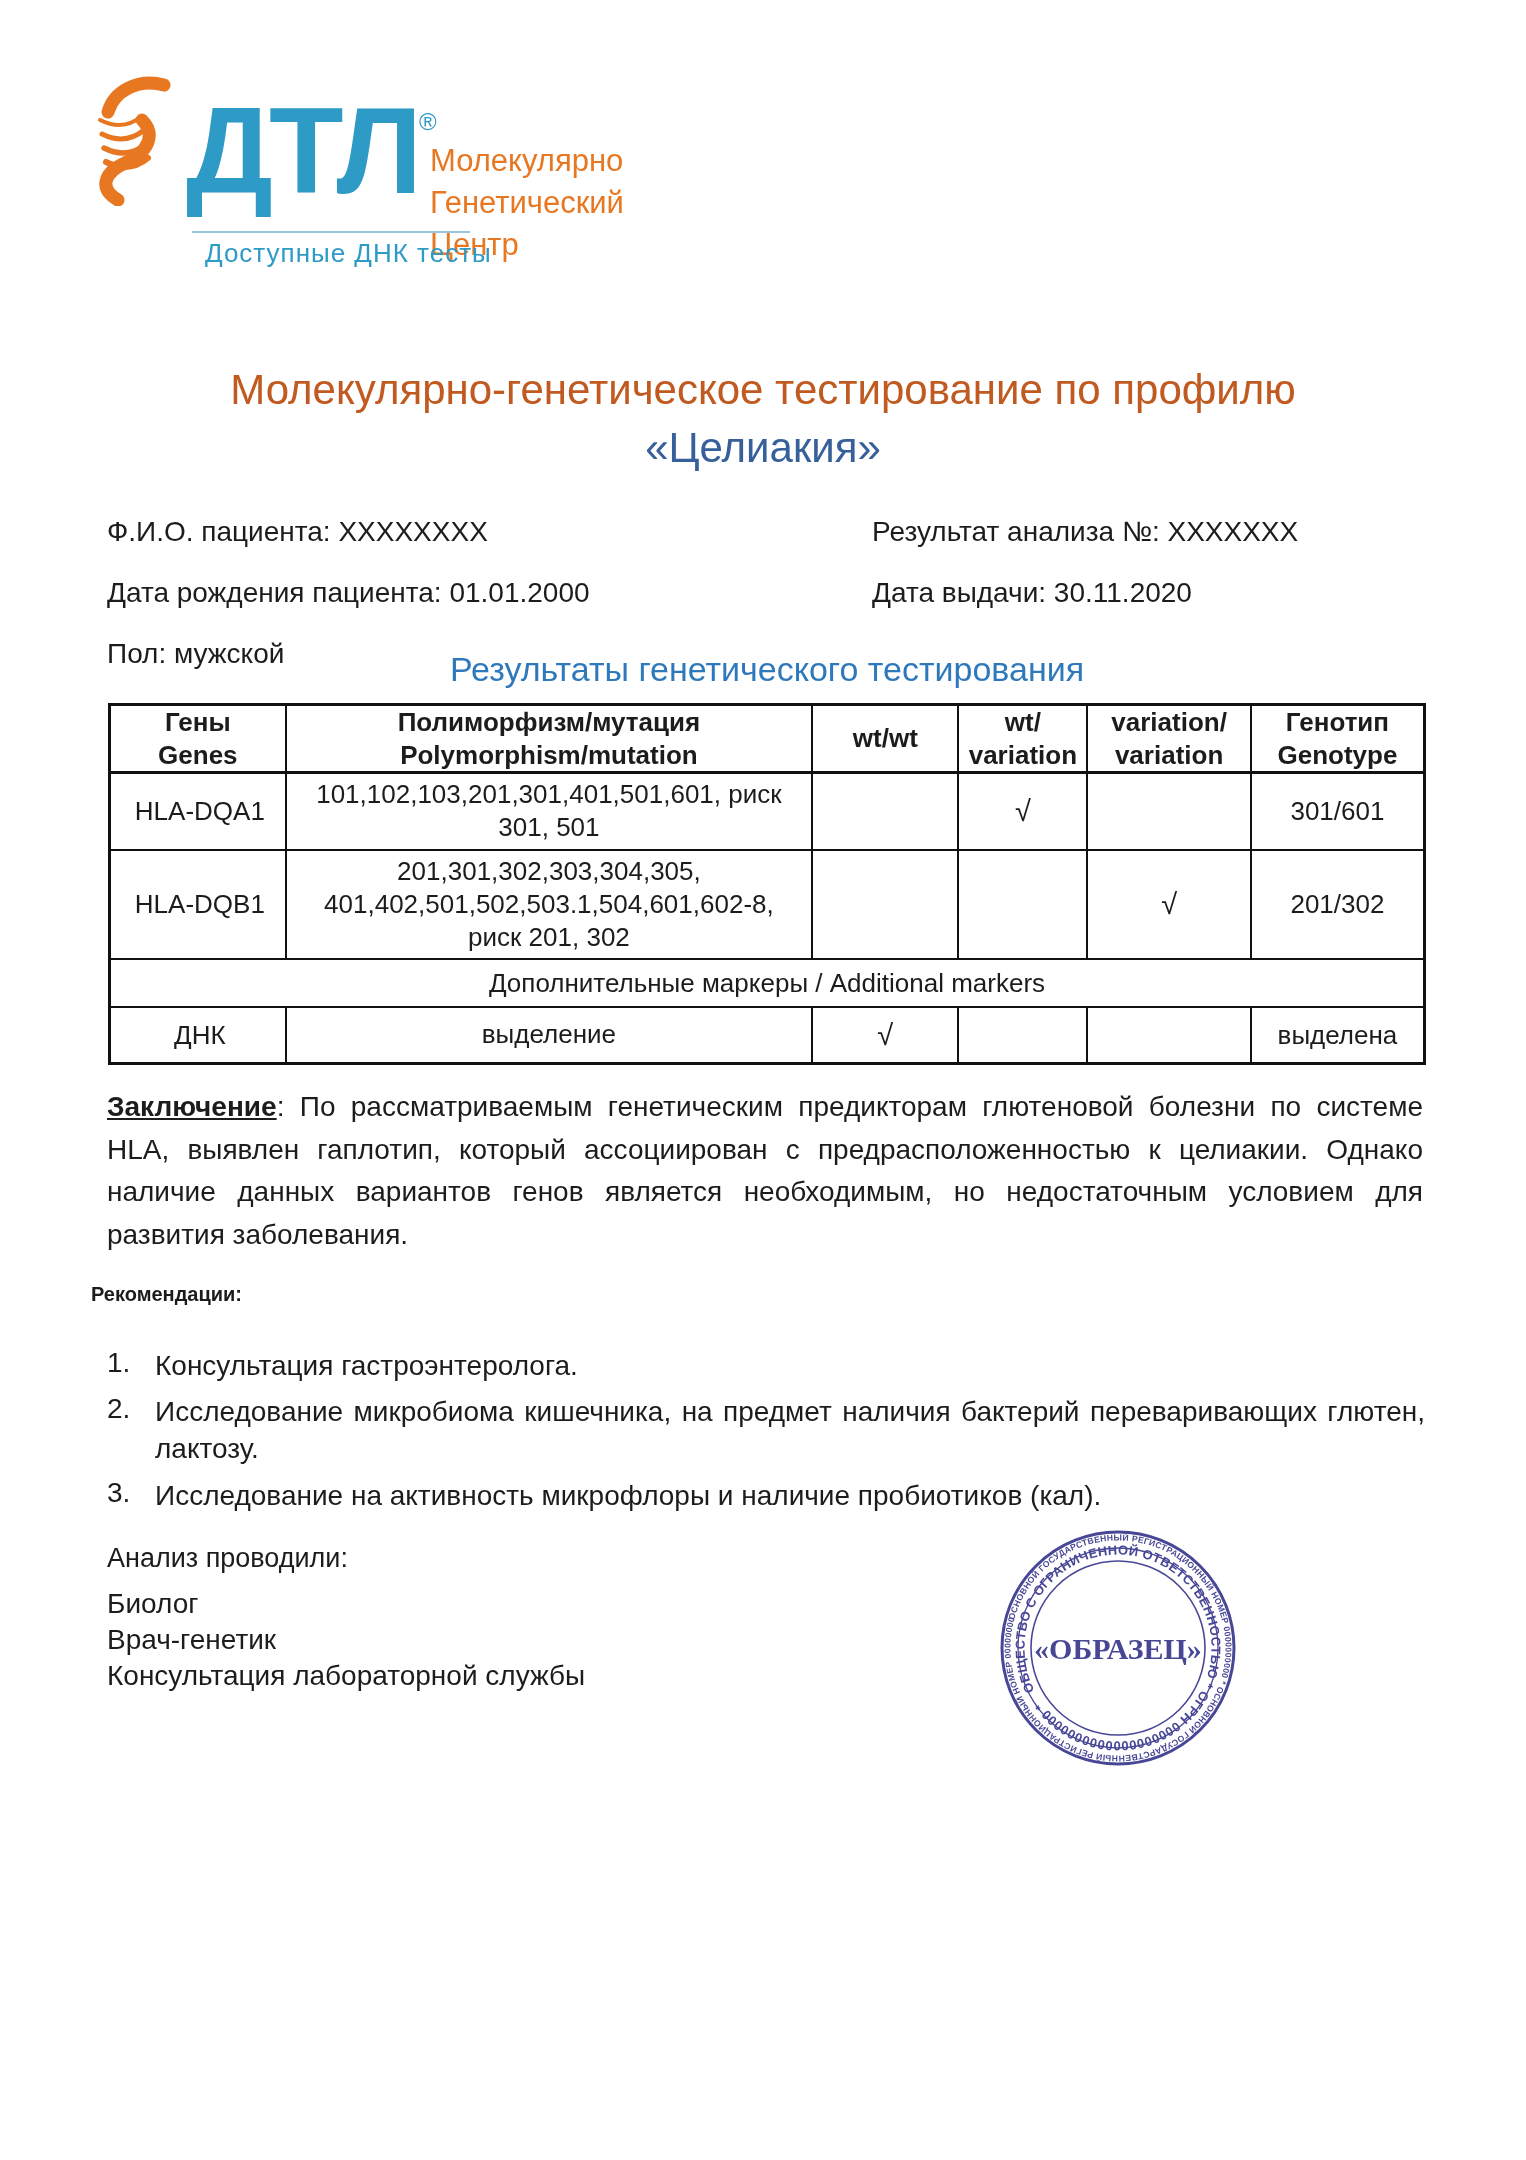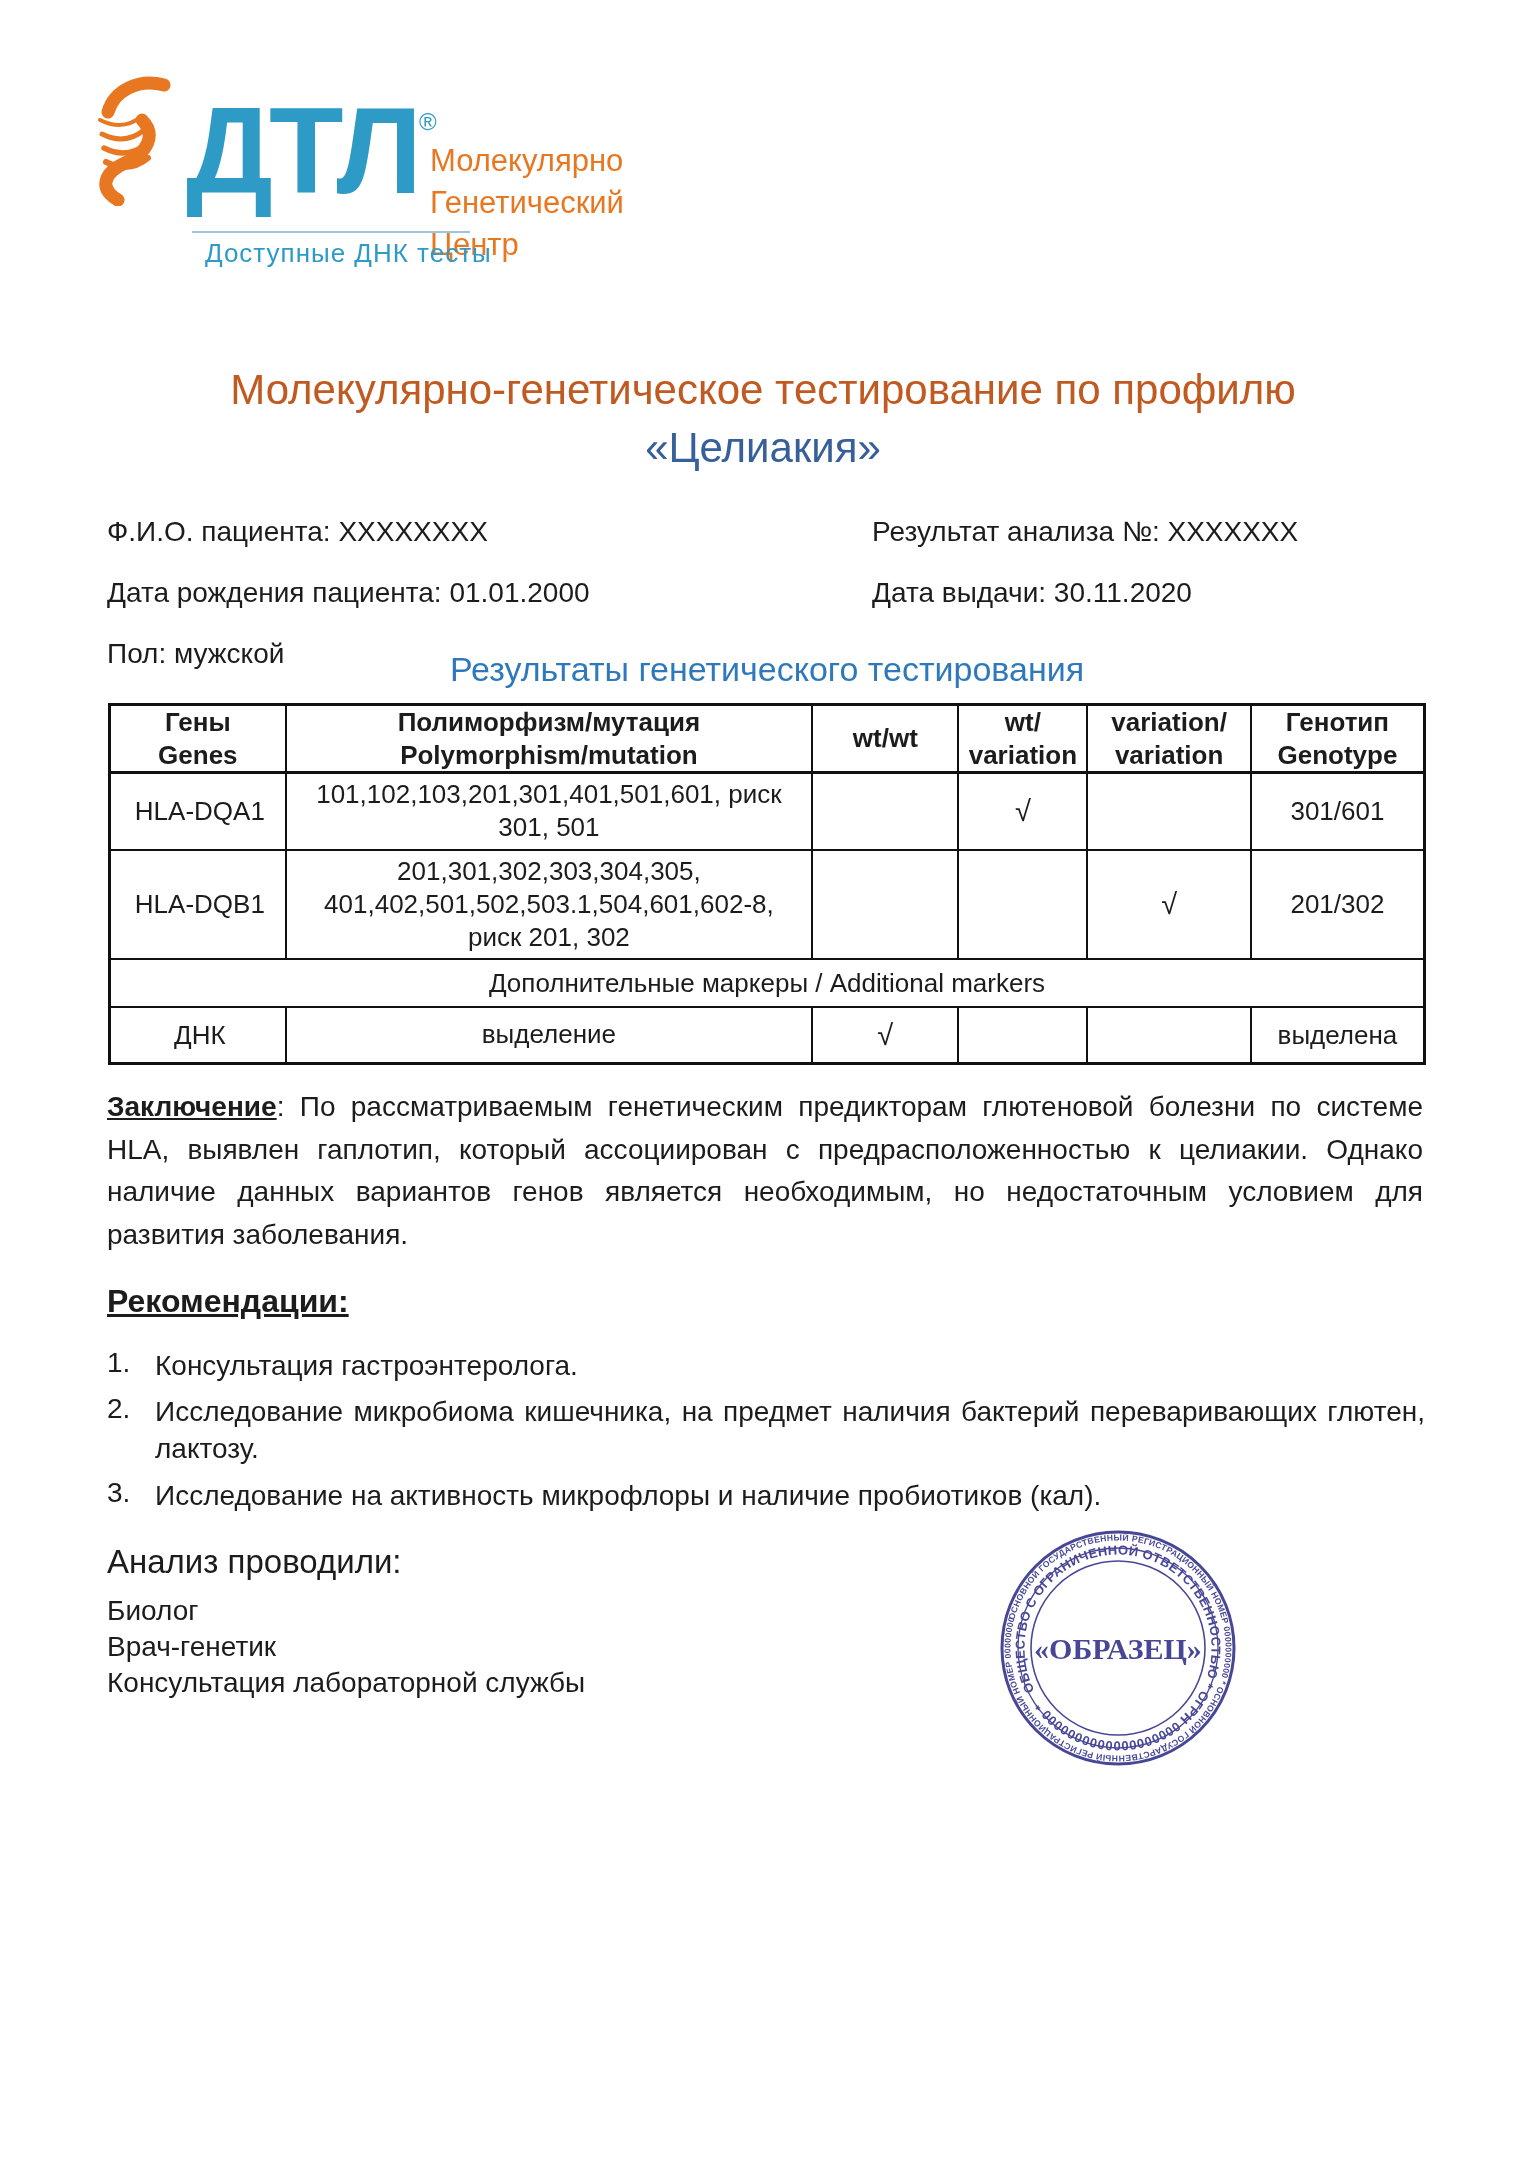--- a/index.html
+++ b/index.html
@@ -41,29 +41,29 @@
   tr.row-markers { height:48px;margin-top:16px; }
   tr.row-dna { height:56px; }
   td.gene-cell { text-align:left; padding-left:4px; }
   td.poly-cell { padding:4px 18px; line-height:1.28; }
   td.check-cell { font-size:29px; }
   
   .conclusion { position:absolute; left:107px; top:1086px; width:1316px;
                 font-size:28px; line-height:1.52; text-align:justify; }
   .conclusion .label { font-weight:bold; text-decoration:underline; }
   
-  .rec-heading { position:absolute; left:107px; top:1283px; font-size:32px;
-                 font-weight:bold; text-decoration:underline; }
+  .rec-heading { position:absolute; left:91px; top:1283px; font-size:20px;
+                 font-weight:bold; }
   .rec-list { position:absolute; left:107px; top:1347px; width:1318px; font-size:28px; }
   .rec-item { display:flex; margin-bottom:9px; }
   .rec-item .num { width:48px; flex:0 0 48px; }
   .rec-item .txt { flex:1; text-align:justify; line-height:1.33; }
   
   .performed { position:absolute; left:107px; top:1543px; }
-  .performed .ph { font-size:33px; margin-bottom:12px; }
+  .performed .ph { font-size:27px; margin-bottom:12px; }
   .performed .role { font-size:28px; line-height:36px; }
   
   .stamp { position:absolute; left:996px; top:1526px; width:244px; height:244px; opacity:0.92; }
   .stamp text { font-family:"Liberation Sans", sans-serif; font-weight:bold; }
   .stamp .ring-outer { font-size:8.6px; letter-spacing:0.3px; }
   .stamp .ring-inner { font-size:13px; letter-spacing:0.3px; }
   .stamp .center-txt { font-family:"Liberation Serif", serif; font-size:30px; font-weight:bold; }
 </style>
 </head>
 <body>

